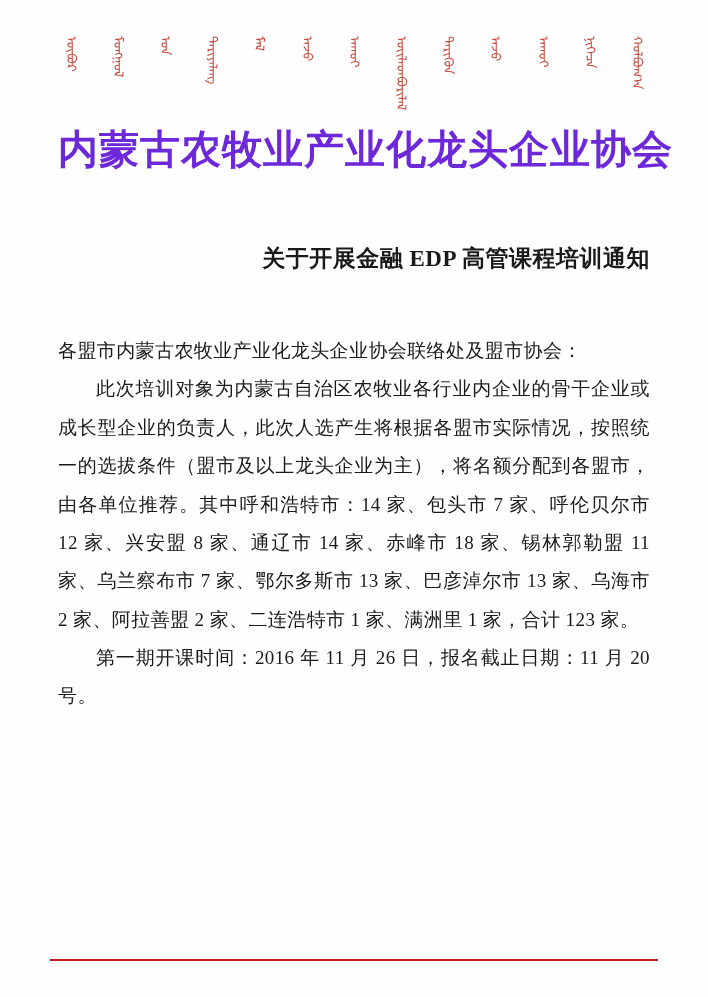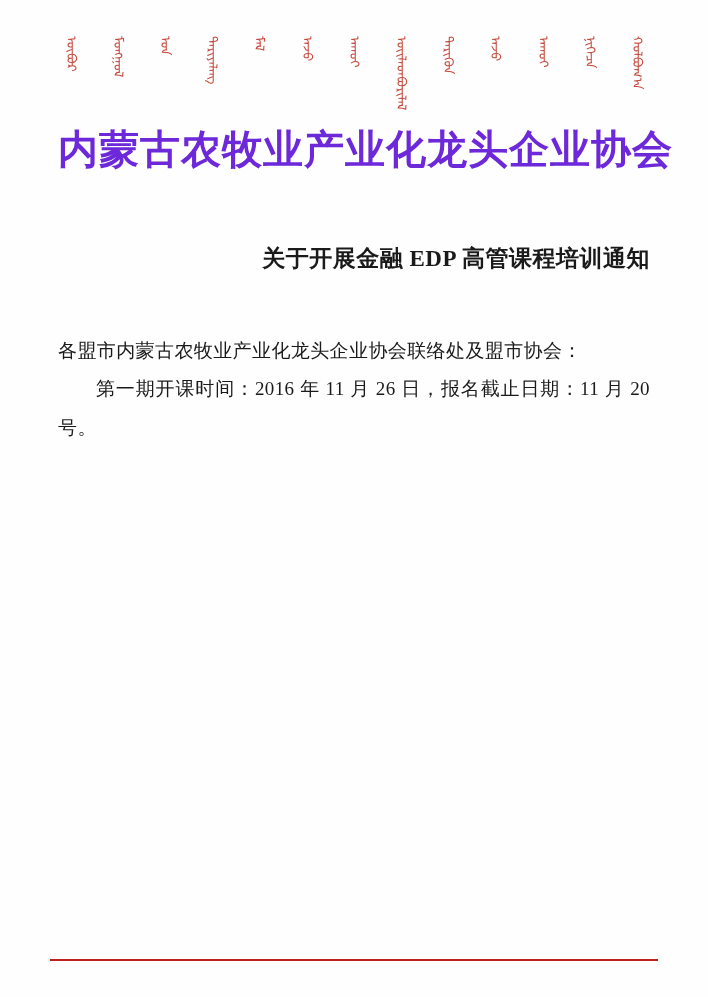--- a/index.html
+++ b/index.html
@@ -114,17 +114,18 @@
     <div class="mongolian-col">ᠨᠢᠭᠡᠴᠡ</div>
     <div class="mongolian-col">ᠬᠣᠯᠪᠣᠭ᠎ᠠ</div>
   </div>
 
   <div class="org-title">内蒙古农牧业产业化龙头企业协会</div>
 
   <div class="doc-title">关于开展金融 EDP 高管课程培训通知</div>
 
   <div class="body-block">
     <p class="para no-indent">各盟市内蒙古农牧业产业化龙头企业协会联络处及盟市协会：</p>
+    <p class="para">此次培训对象为内蒙古自治区农牧业各行业内企业的骨干企业或成长型企业的负责人，此次人选产生将根据各盟市实际情况，按照统一的选拔条件（盟市及以上龙头企业为主），将名额分配到各盟市，由各单位推荐。其中呼和浩特市：14 家、包头市 7 家、呼伦贝尔市 12 家、兴安盟 8 家、通辽市 14 家、赤峰市 18 家、锡林郭勒盟 11 家、乌兰察布市 7 家、鄂尔多斯市 13 家、巴彦淖尔市 13 家、乌海市 2 家、阿拉善盟 2 家、二连浩特市 1 家、满洲里 1 家，合计 123 家。</p>
     <p class="para">第一期开课时间：2016 年 11 月 26 日，报名截止日期：11 月 20 号。</p>
   </div>
 
   <div class="bottom-rule"></div>
 </div>
 
 </body></html>

